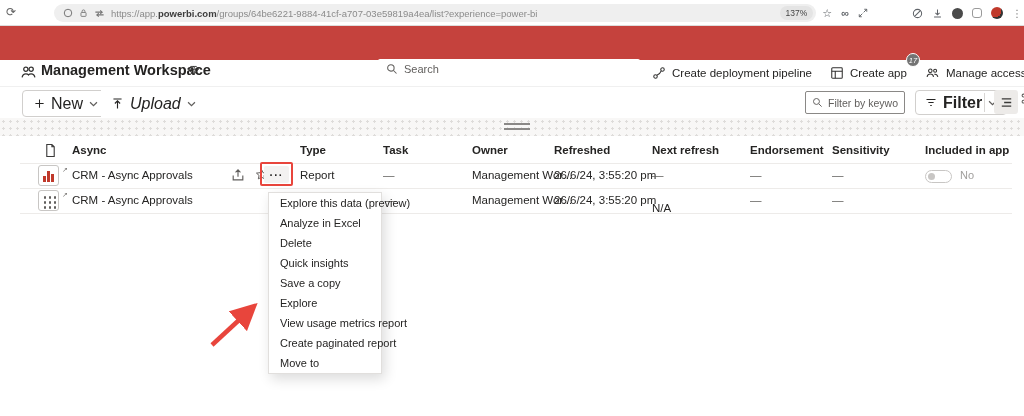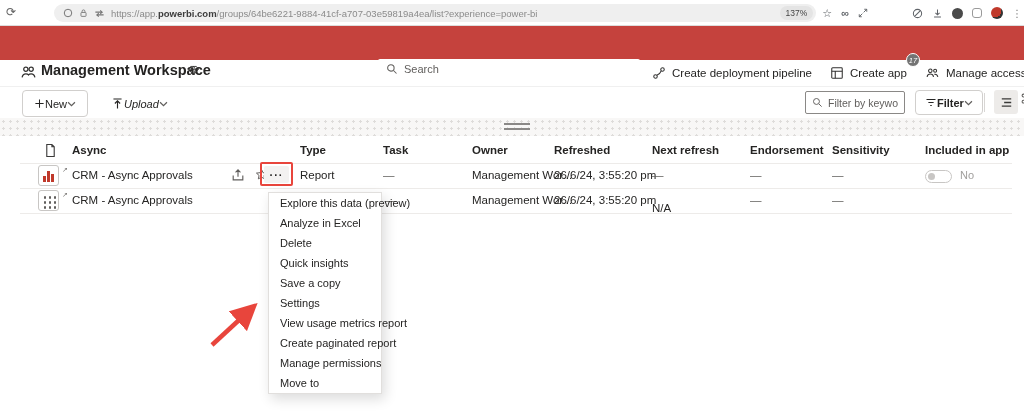--- a/index.html
+++ b/index.html
@@ -41,21 +41,21 @@
 
   
   .ws-title-icon{left:20px;top:64px;color:#323130;}
   .ws-title{left:41px;top:62px;font-size:14.5px;font-weight:bold;}
   .ws-diamond{left:187px;top:64px;color:#323130;}
   .ws-actions{left:648px;top:60px;height:26px;display:flex;align-items:center;gap:10px;font-size:11.5px;white-space:nowrap;}
   .ws-action{display:flex;align-items:center;gap:6px;cursor:pointer;padding:0 4px;}
   .hdr-sep{left:0;top:86px;width:1024px;height:1px;background:#F0F0F0;}
 
   
-  .btn{display:flex;align-items:center;font-size:11px;color:#252423;background:#fff;}
+  .btn{display:flex;align-items:center;gap:6px;font-size:16px;color:#252423;background:#fff;}
   .new-btn{left:22px;top:90px;height:27px;padding:0 11px;border:1px solid #D1CFCD;border-radius:4px;}
   .upload-btn{left:101px;top:90px;height:27px;padding:0 10px;border:0;font-style:italic;}
   .chev{width:9px;height:6px;}
   .kw-input{left:805px;top:91px;width:100px;height:23px;border:1px solid #8A8886;border-radius:2px;display:flex;align-items:center;gap:5px;padding:0 6px;color:#605E5C;}
   .kw-input input{border:0;outline:0;width:100%;font-family:inherit;font-size:10.5px;}
   .kw-input input::placeholder{color:#605E5C;}
   .filter-btn{left:915px;top:90px;height:25px;padding:0 9px;border:1px solid #D1CFCD;border-radius:4px;font-weight:bold;}
   .tb-sep{left:984px;top:93px;width:1px;height:19px;background:#D8D6D4;}
   .list-btn{left:994px;top:90px;width:24px;height:24px;background:#EDEBE9;border-radius:3px;display:flex;align-items:center;justify-content:center;}
   .partial-btn{left:1020px;top:92px;width:10px;height:20px;color:#605E5C;font-size:10px;overflow:hidden;}
@@ -359,24 +359,23 @@
   <span class="cell dash" style="left:750px;top:194px;">—</span>
   <span class="cell dash" style="left:832px;top:194px;">—</span>
 </div>
 
 <div class="abs ctx-menu">
   <div class="ctx-item">Explore this data (preview)</div>
   <div class="ctx-item">Analyze in Excel</div>
   <div class="ctx-item">Delete</div>
   <div class="ctx-item">Quick insights</div>
   <div class="ctx-item">Save a copy</div>
-  <div class="ctx-item">Settings</div>
+  <div class="ctx-item">Explore</div>
   <div class="ctx-item">View usage metrics report</div>
   <div class="ctx-item">Create paginated report</div>
-  <div class="ctx-item">Manage permissions</div>
   <div class="ctx-item">Move to</div>
 </div>
 
 <div class="abs annot-box"></div>
 <svg class="abs annot-layer" viewBox="0 0 1024 416">
   <defs>
     <marker id="ah" markerWidth="6" markerHeight="6" refX="4" refY="3" orient="auto">
       <path d="M0 0 L6 3 L0 6 z" fill="var(--annot)"></path>
     </marker>
   </defs>

